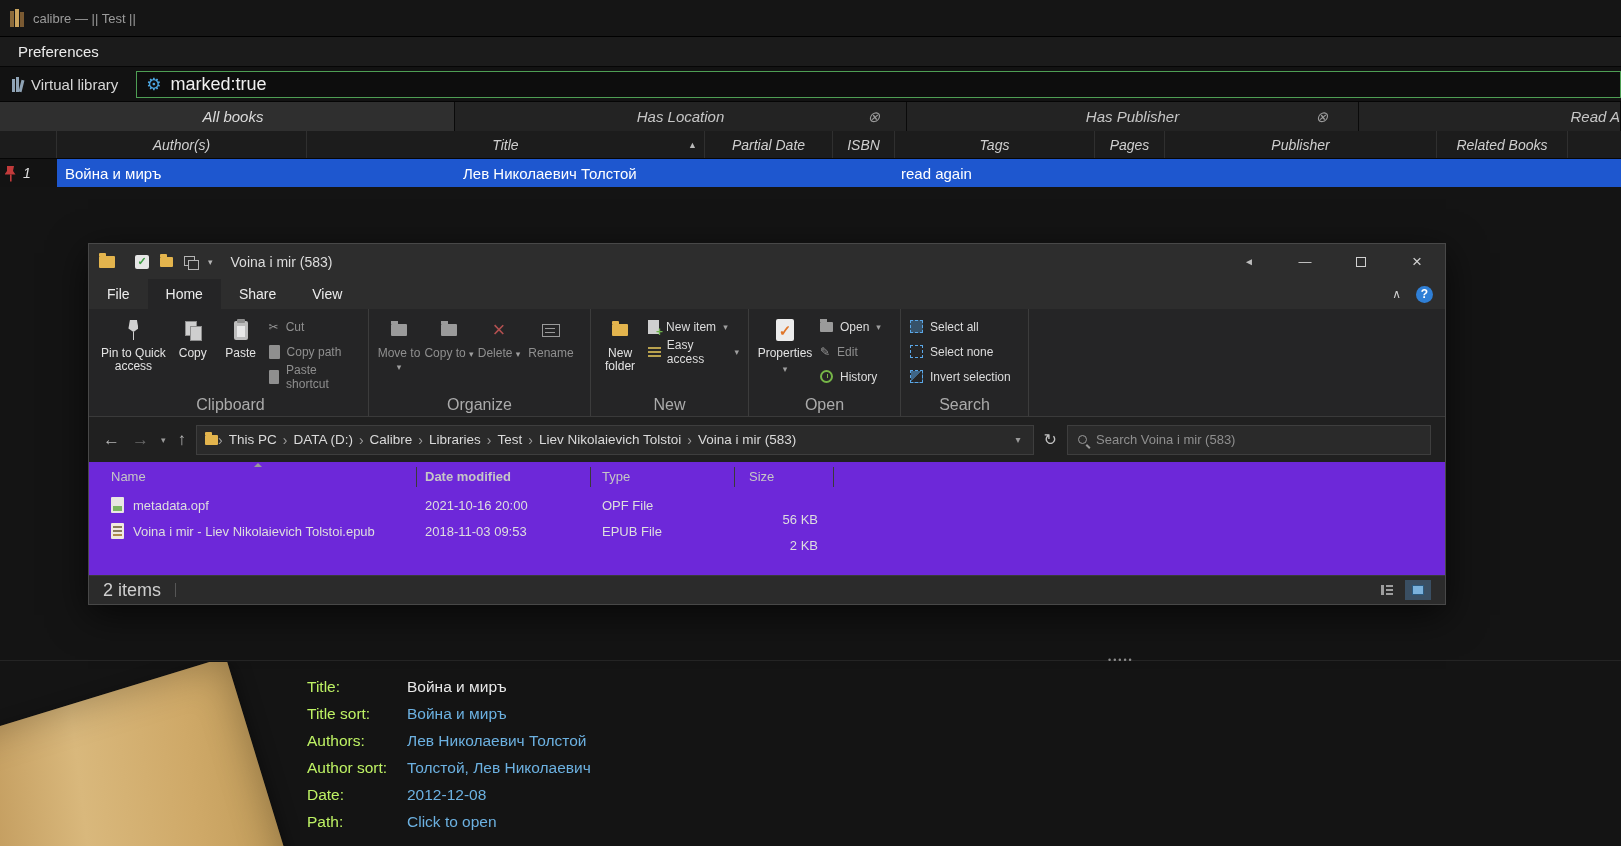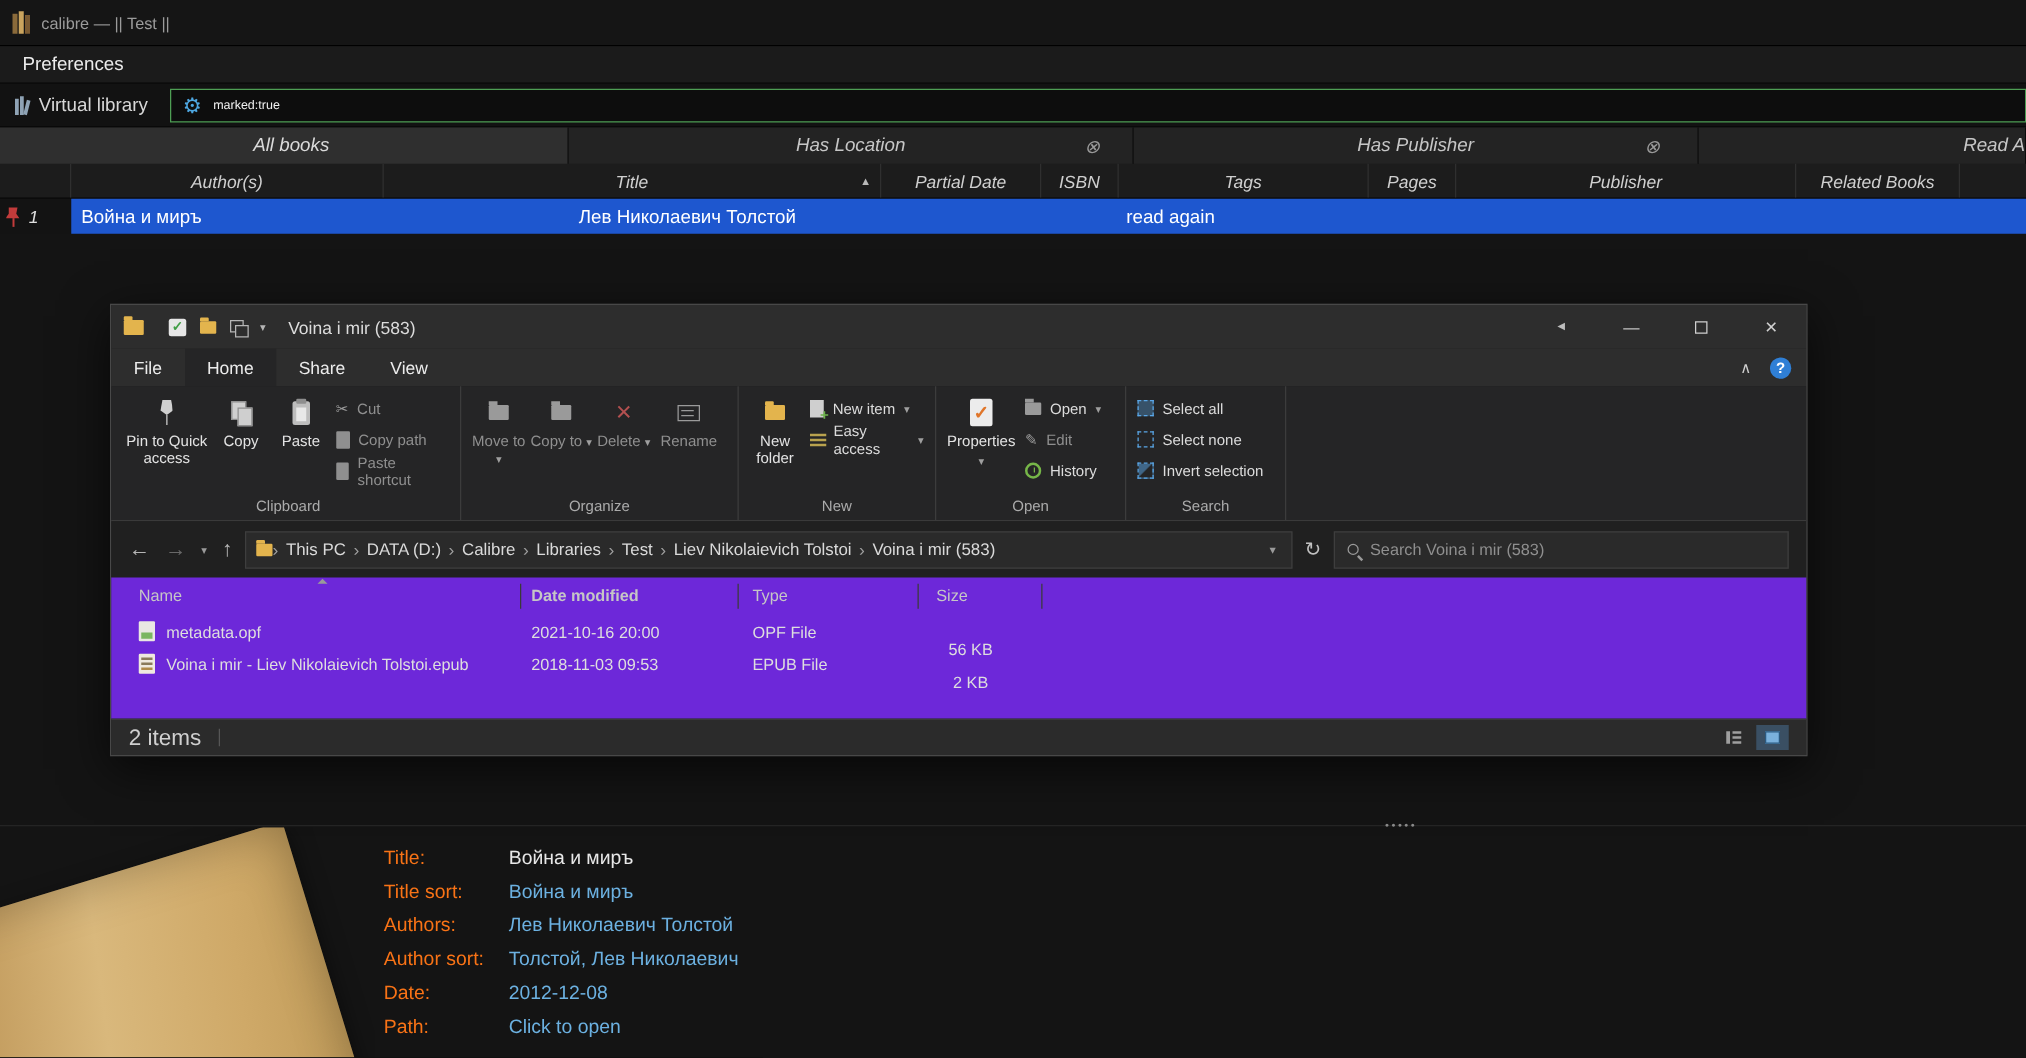--- a/index.html
+++ b/index.html
@@ -19,21 +19,21 @@
     display:flex; align-items:center; padding-left:18px; }
   .cal-menu-item { color:#ececec; font-size:15px; }
   .cal-vlbar { height:34px; background:#121212; display:flex; align-items:center; }
   .vl-btn { display:flex; align-items:center; gap:8px; padding:0 12px; color:#d8d8d8; font-size:15px; }
   .vl-ico { display:flex; align-items:flex-end; gap:1px; height:15px; }
   .vl-ico i { display:block; width:3px; background:#8fa3b5; }
   .vl-ico i:nth-child(1){height:13px;} .vl-ico i:nth-child(2){height:15px;} .vl-ico i:nth-child(3){height:12px; transform:rotate(14deg);}
   .cal-search { flex:1; height:27px; margin-left:6px; border:1px solid #4e9e54; background:#0d0d0d;
     display:flex; align-items:center; gap:9px; padding:0 9px; }
   .gear { color:#4da6e0; font-size:17px; line-height:1; }
-  .cal-search-value { color:#f0f0f0; font-size:10px; }
+  .cal-search-value { color:#f0f0f0; font-size:18px; }
 
   .cal-tabs { height:30px; display:flex; background:#1b1b1b; border-top:1px solid #050505; }
   .vtab { position:relative; display:flex; align-items:center; justify-content:center;
     font-style:italic; color:#c6c6c6; font-size:15px; background:#232323; border-right:1px solid #0a0a0a; }
   .vtab.sel { background:#2f2f2f; color:#dadada;padding-left:12px; }
   .vtab .tab-close { position:absolute; color:#9a9a9a; font-size:15px; }
 
   .cal-gridhead { height:28px; display:flex; background:#1c1c1c; border-bottom:1px solid #060606;
     font-style:italic; color:#cfcfcf; font-size:14px; }
   .gh { display:flex; align-items:center; justify-content:center; border-right:1px solid #2f2f2f; position:relative; }
@@ -70,21 +70,21 @@
   .mtab { padding:0 18px; display:flex; align-items:center; color:#ececec; font-size:14px; }
   .mtab.active { background:#252526; }
   .ribbon-ctl { margin-left:auto; display:flex; align-items:center; gap:15px; padding-right:12px; }
   .collapse { color:#cfcfcf; font-size:12px; }
   .help { width:17px; height:17px; border-radius:50%; background:#2f7fd6; color:#fff; font-size:12px; font-weight:bold;
     display:flex; align-items:center; justify-content:center; }
 
   .ribbon { height:108px; background:#252526; border-bottom:1px solid #3a3a3a; display:flex; padding-left:4px; flex:0 0 auto; }
   .rg { display:flex; flex-direction:column; border-right:1px solid #3c3c3c; padding:2px 5px 0; }
   .rg-body { flex:1; display:flex; align-items:stretch; }
-  .rg-label { height:21px; line-height:20px; text-align:center; color:#ababab; font-size:12px; }
+  .rg-label { height:21px; line-height:20px; text-align:center; color:#ababab; font-size:16px; }
   .bigbtn { width:50px; display:flex; flex-direction:column; align-items:center; padding-top:5px; gap:3px;
     color:#e3e3e3; font-size:12px; text-align:center; line-height:13px; }
   .bigbtn.dim, .smallbtn.dim { color:#8f8f8f; }
   .bicon { height:28px; display:flex; align-items:center; justify-content:center; }
   .smallcol { display:flex; flex-direction:column; padding-top:5px; gap:4px; }
   .smallbtn { display:flex; align-items:center; gap:7px; color:#dcdcdc; font-size:12px; height:21px; padding:0 4px; }
   .caret { color:#9f9f9f; font-size:9px; }
   .pin-ico { width:16px; height:22px; position:relative; }
   .pin-ico::before { content:''; position:absolute; left:3px; top:1px; width:10px; height:12px; background:#d0d0d0;
     clip-path:polygon(15% 0,85% 0,100% 70%,50% 100%,0 70%); }
@@ -134,21 +134,21 @@
   .fcols { display:flex; align-items:center; height:30px; color:#c6c6c6; font-size:13px; position:relative; }
   .fc { border-right:1px solid #3a3a3a; height:20px; line-height:20px; }
   .fc1 { width:328px; padding-left:22px; } .fc2 { width:174px; padding-left:8px;font-weight:bold; }
   .fc3 { width:144px; padding-left:11px; } .fc4 { width:99px; padding-left:14px; }
   .sort-tick { position:absolute; left:165px; top:1px; width:0; height:0;
     border-left:4px solid transparent; border-right:4px solid transparent; border-bottom:4px solid #9a9a9a; }
   .frow { display:flex; align-items:center; height:26px; color:#dedede; font-size:13px; }
   .frow:first-of-type { margin-top:10px; }
   .fname { width:328px; display:flex; align-items:center; gap:9px; padding-left:22px; }
   .fdate { width:174px; padding-left:8px; } .ftype { width:144px; padding-left:11px; }
-  .fsize { width:99px; text-align:center; padding-right:16px;margin-top:28px; }
+  .fsize { width:99px; text-align:right; padding-right:16px;margin-top:28px; }
   .file-ico { width:13px; height:16px; border-radius:1px; position:relative; flex:0 0 auto; }
   .file-ico.opf { background:#e9e7e3; }
   .file-ico.opf::after { content:''; position:absolute; left:2px; top:9px; width:9px; height:5px; background:#7bb662; }
   .file-ico.epub { background:#efe9df; }
   .file-ico.epub::after { content:''; position:absolute; left:2px; top:3px; width:9px; height:2px; background:#8a7a5a;
     box-shadow:0 4px 0 #8a7a5a, 0 8px 0 #b08a4a; }
 
   .statusbar { height:29px; background:#2b2b2b; border-top:1px solid #3a3a3a; display:flex; align-items:center;
     padding:0 14px; color:#cfcfcf; font-size:18px; flex:0 0 auto; }
   .st-sep { width:1px; height:14px; background:#565656; margin-left:14px; }
@@ -158,21 +158,21 @@
   .v-details-ico { width:12px; height:10px; border-left:3px solid #9f9f9f; position:relative; }
   .v-details-ico::after { content:''; position:absolute; left:2px; top:0; width:7px; height:2px; background:#9f9f9f;
     box-shadow:0 4px 0 #9f9f9f, 0 8px 0 #9f9f9f; }
   .v-thumb-ico { width:12px; height:10px; background:#7ab1dc; box-shadow:inset 0 0 0 1px #2b5a80; }
 
   
   .splitline { position:absolute; left:0; top:660px; width:1621px; height:1px; background:#242424; }
   .split-dots { position:absolute; left:1108px; top:655px; color:#8a8a8a; font-size:9px; letter-spacing:2px; }
   .details { position:absolute; left:307px; top:678px; display:grid; grid-template-columns:100px auto; row-gap:9px;
     font-size:15.5px; }
-  .dlabel { color:#f97316; }
+  .dlabel { color:#bef264; }
   .dvalue { color:#e8e8e8; }
   .dvalue.link { color:#6cb1e1; }
   .coverwrap { position:absolute; left:0; top:662px; width:300px; height:184px; overflow:hidden; }
   .bookspine { position:absolute; left:-80px; top:140px; width:260px; height:140px; transform:rotate(-17deg);
     background:#2e2217; border-radius:4px; }
   .bookcover { position:absolute; left:-62px; top:38px; width:330px; height:240px; transform:rotate(-17deg);
     background:linear-gradient(100deg,#8a6a3a 0%, #c19a5c 16%, #d9b87c 45%, #cfa968 75%, #bf9a58 100%);
     border-radius:5px; box-shadow:inset 0 0 40px rgba(0,0,0,.28), 0 6px 18px rgba(0,0,0,.5); }
 </style>
 </head>

